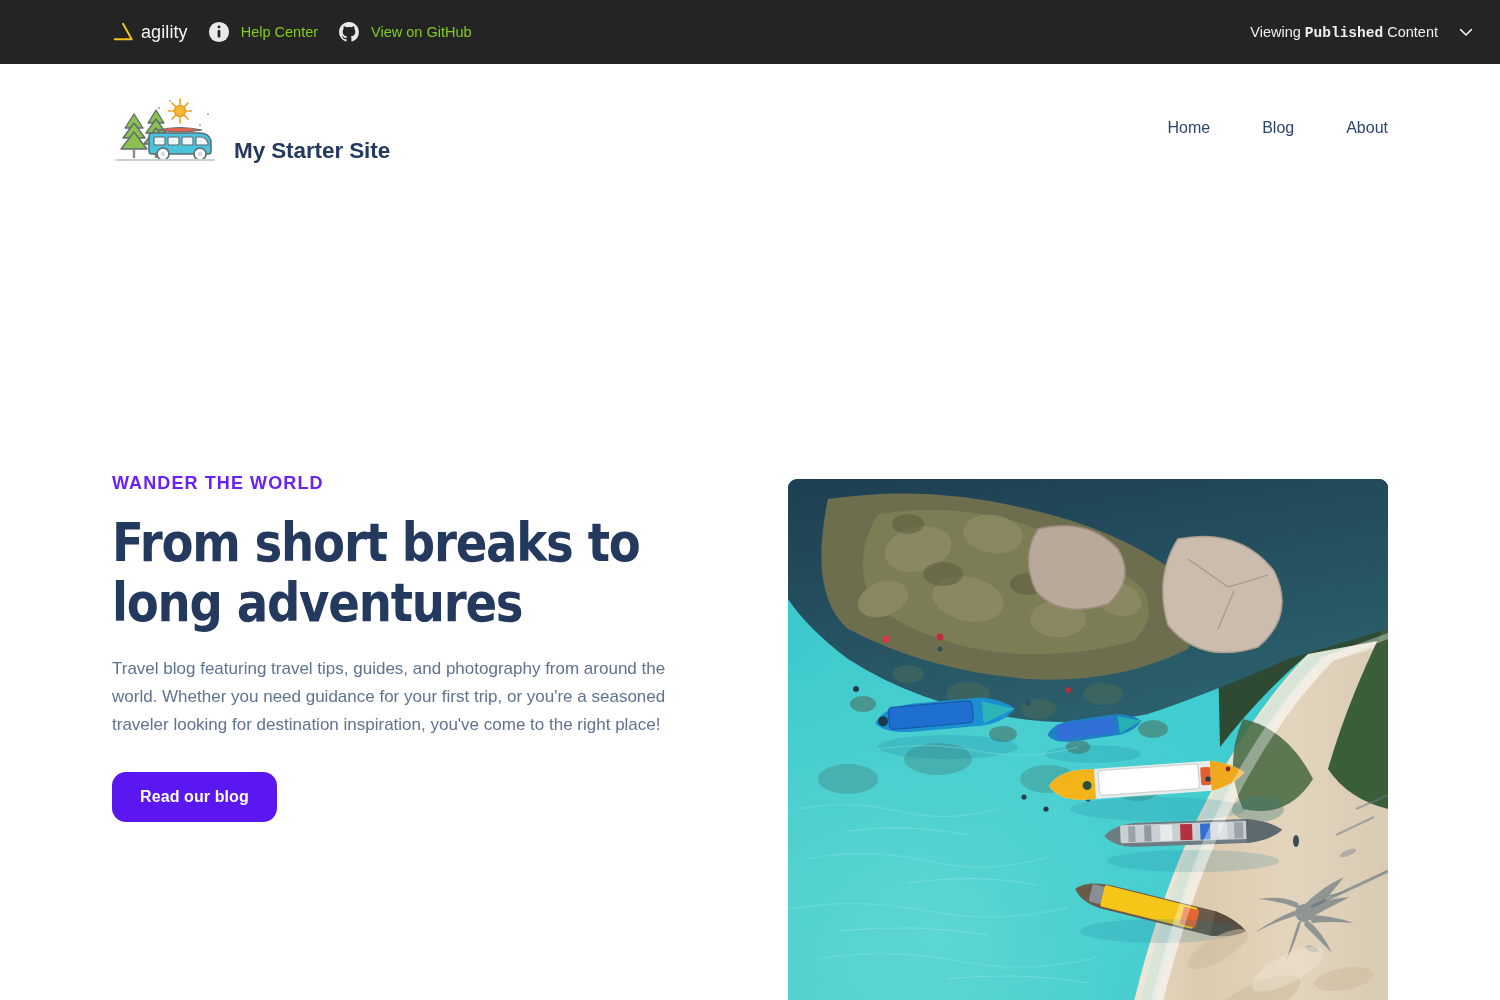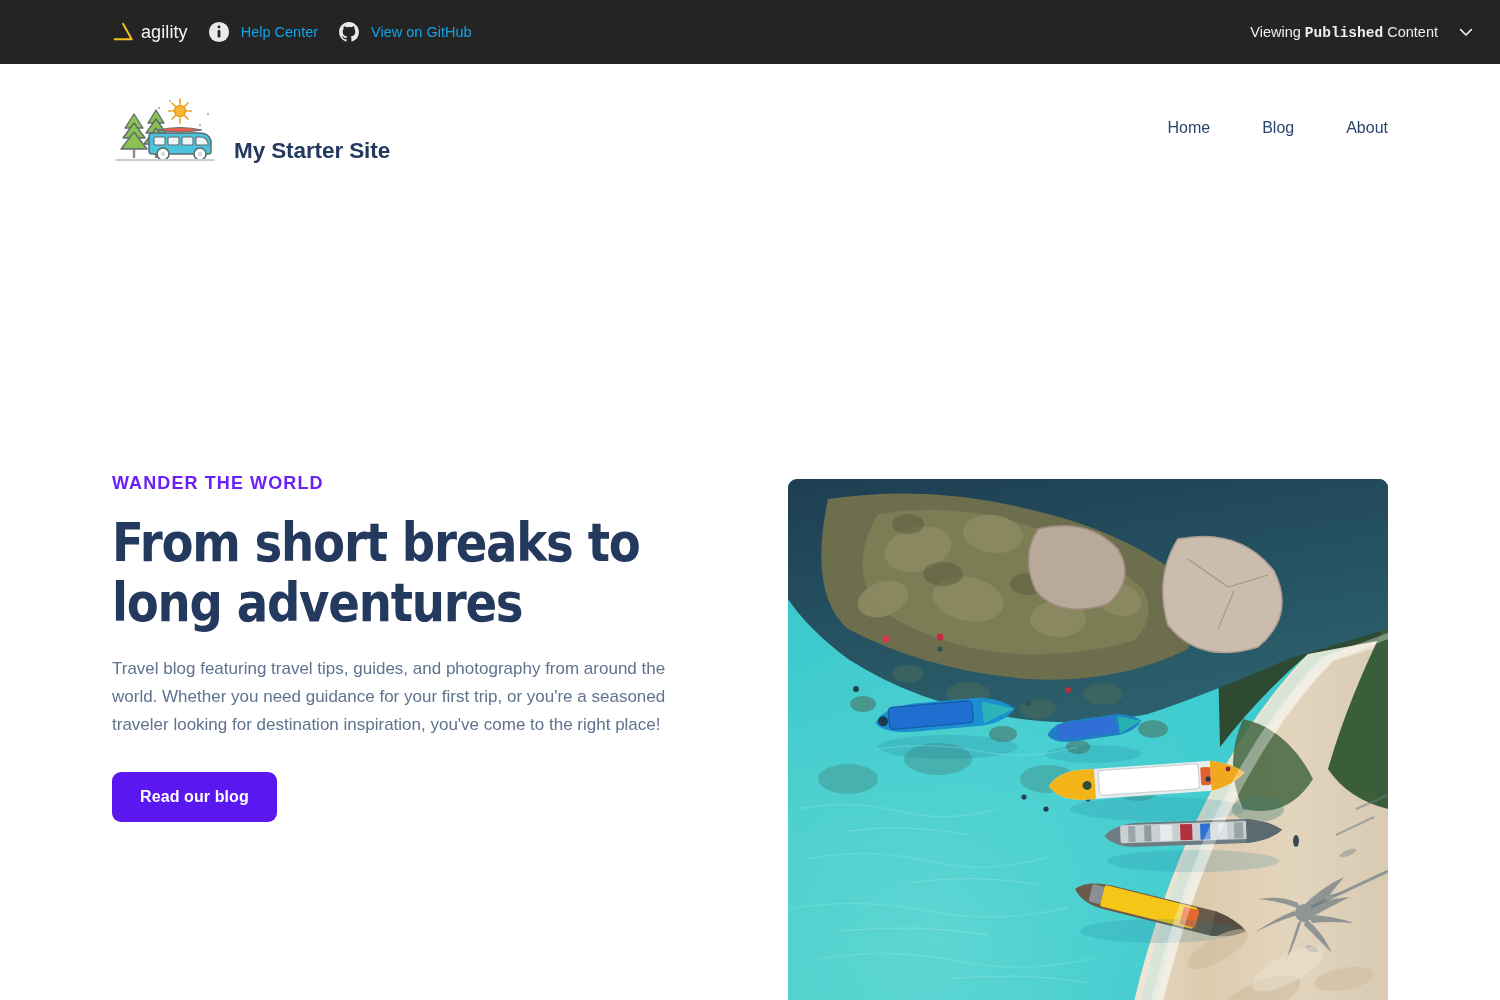--- a/index.html
+++ b/index.html
@@ -27,21 +27,21 @@
   .brand-name {
     font-size: 18px;
     color: #f4f4f4;
     letter-spacing: .1px;
   }
   .tb-link {
     display: flex;
     align-items: center;
     gap: 11px;
     font-size: 14.5px;
-    color: #0ea5e9;
+    color: #84cc16;
     cursor: pointer;
     white-space: nowrap;
   }
   .tb-icon { width: 22px; height: 22px; display: block; flex: none; }
 
   .topbar-right {
     margin-left: auto;
     display: flex;
     align-items: center;
     gap: 20px;
@@ -114,21 +114,21 @@
     width: 580px;
     margin-bottom: 33px;
   }
   .cta {
     display: inline-block;
     background: #5a17f0;
     color: #fff;
     font-size: 16px;
     font-weight: bold;
     border: none;
-    border-radius: 9px;
+    border-radius: 14px;
     padding: 16px 28px;
     cursor: pointer;
     letter-spacing: .1px;
     text-align: center;
   }
 
   
   .hero-media {
     margin-left: auto;
     margin-top: 287px;

